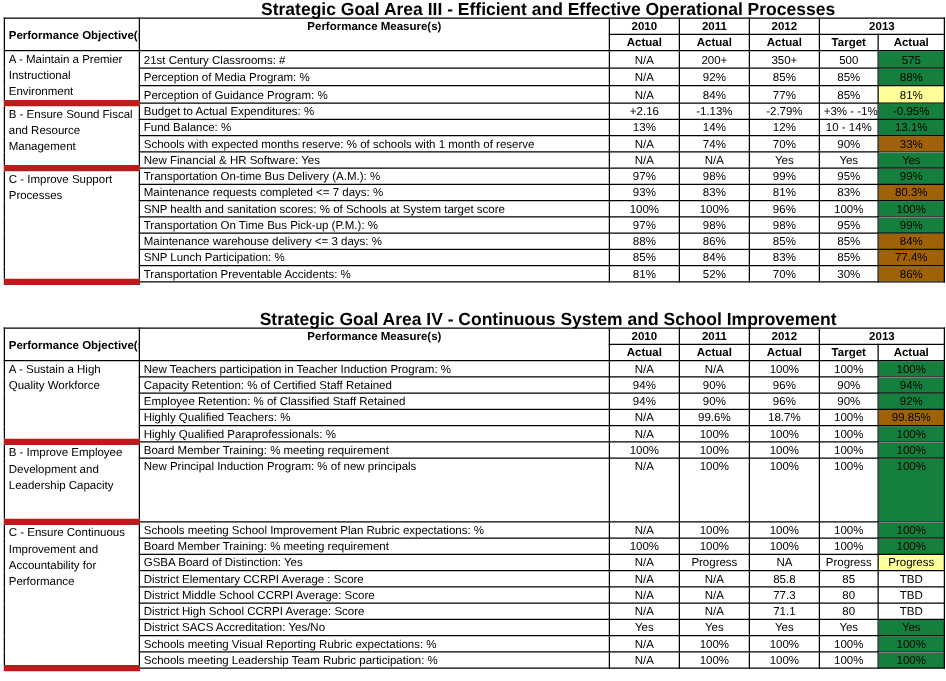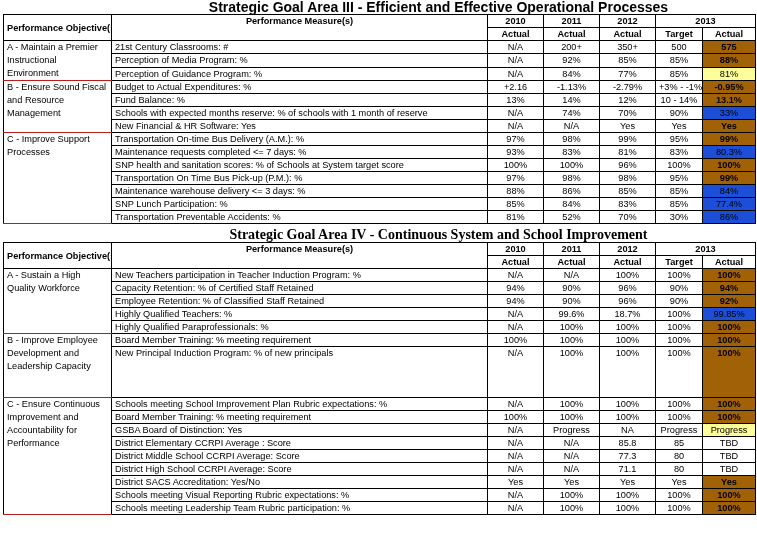--- a/index.html
+++ b/index.html
@@ -1,26 +1,26 @@
 <!DOCTYPE html>
 <html><head>
 <meta charset="utf-8">
 <style>
   html, body { margin: 0; padding: 0; background: #ffffff; }
   body { width: 757px; height: 545px; overflow: hidden; font-family: "Liberation Sans", sans-serif; color: #000; }
   .section-title { text-align: center; font-weight: bold; font-size: 14px; height: 14px; line-height: 14px; margin-left: 120px; }
   #t1-title { padding-top: 0px; }
-  #t2-title { margin-top: 4px; font-family: Liberation Serif, serif; }
+  #t2-title { margin-top: 20px; }
   table { border-collapse: collapse; margin-left: 3px; width: 752px; table-layout: fixed; font-size: 9.2px; }
   td, th { border: 1px solid #000; padding: 0 3px; height: 12px; line-height: 12px; white-space: nowrap; overflow: hidden; }
   th { font-weight: bold; text-align: center; }
-  td.obj { vertical-align: top; white-space: normal; line-height: 13px; border-bottom: 1px solid #b91c1c; }
+  td.obj { vertical-align: top; white-space: normal; line-height: 13px; border-bottom: 5px solid #b91c1c; }
   td.num { text-align: center; }
-  td.green { background: #a16207; font-weight: bold; }
-  td.red { background: #1d4ed8; }
+  td.green { background: #15803d; }
+  td.red { background: #a16207; }
   td.yellow { background: #ffff99; }
   table.outer { border: 1.5px solid #000; }
   col.c-obj { width: 108px; }
   col.c-meas { width: 376px; }
   col.c-yr { width: 56px; }
   col.c-tgt { width: 47px; }
   col.c-act { width: 53px; }
   tr.tall td { height: 50px; vertical-align: top; }
 </style>
 </head>

